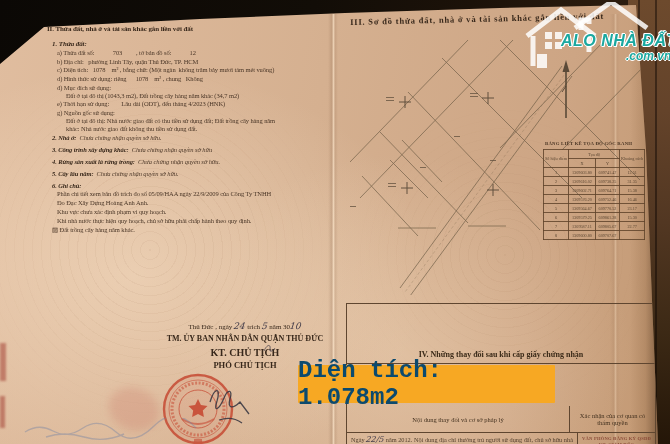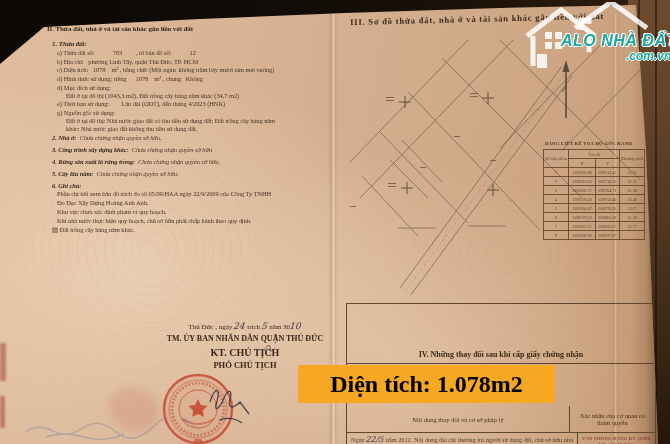--- a/index.html
+++ b/index.html
@@ -42,21 +42,21 @@
   .t4{border:1px solid #5f4630;color:#43311f;}
   .t4 .trow{border-bottom:1px solid #5f4630;margin-top:42px;}
   .t4-title{font-weight:bold;font-size:8px;text-align:center;line-height:17px;color:#35261686;color:#3a2a18;}
   .t4-h{font-size:6.5px;text-align:center;color:#43311f;}
   .t4-body{font-size:6.3px;line-height:8.6px;color:#53402e;}
   .office{font-size:4.6px;font-weight:bold;color:#8a4a38;text-align:center;line-height:6.4px;letter-spacing:.2px;}
   .signer{font-style:italic;font-weight:bold;font-size:9.5px;color:#bf3b2a;transform:rotate(-3deg);letter-spacing:.6px;white-space:pre;}
   
   .banner{left:298px;top:365px;width:257px;height:38px;background:#f7a823;
     display:flex;align-items:center;justify-content:center;border-radius:1px;}
-  .banner span{font-family:Liberation Serif, serif;font-weight:bold;font-size:24px;color:#000000;text-align:right;}
+  .banner span{font-family:Liberation Mono, monospace;font-weight:bold;font-size:24px;color:#0c4a6e;}
   
   .wm{left:523px;top:2px;width:146px;height:66px;}
   .wm-t1{position:absolute;left:38px;top:30px;font-family:"Liberation Sans",sans-serif;font-weight:bold;font-style:italic;
     font-size:16px;letter-spacing:.5px;color:#1ba8a0;white-space:pre;
     text-shadow:1px 0 0 #fff,-1px 0 0 #fff,0 1px 0 #fff,0 -1px 0 #fff,1px 1px 0 #fff,-1px -1px 0 #fff;}
   .wm-t2{position:absolute;left:72px;top:47px;font-family:"Liberation Sans",sans-serif;font-weight:bold;font-style:italic;
     font-size:12px;color:#1ba8a0;white-space:pre;
     text-shadow:1px 0 0 #fff,-1px 0 0 #fff,0 1px 0 #fff,0 -1px 0 #fff;margin-left:31px;}
   .smudge{left:108px;top:388px;width:52px;height:42px;border-radius:50%;
     background:rgba(196,100,88,.22);filter:blur(4px);transform:rotate(20deg);}

